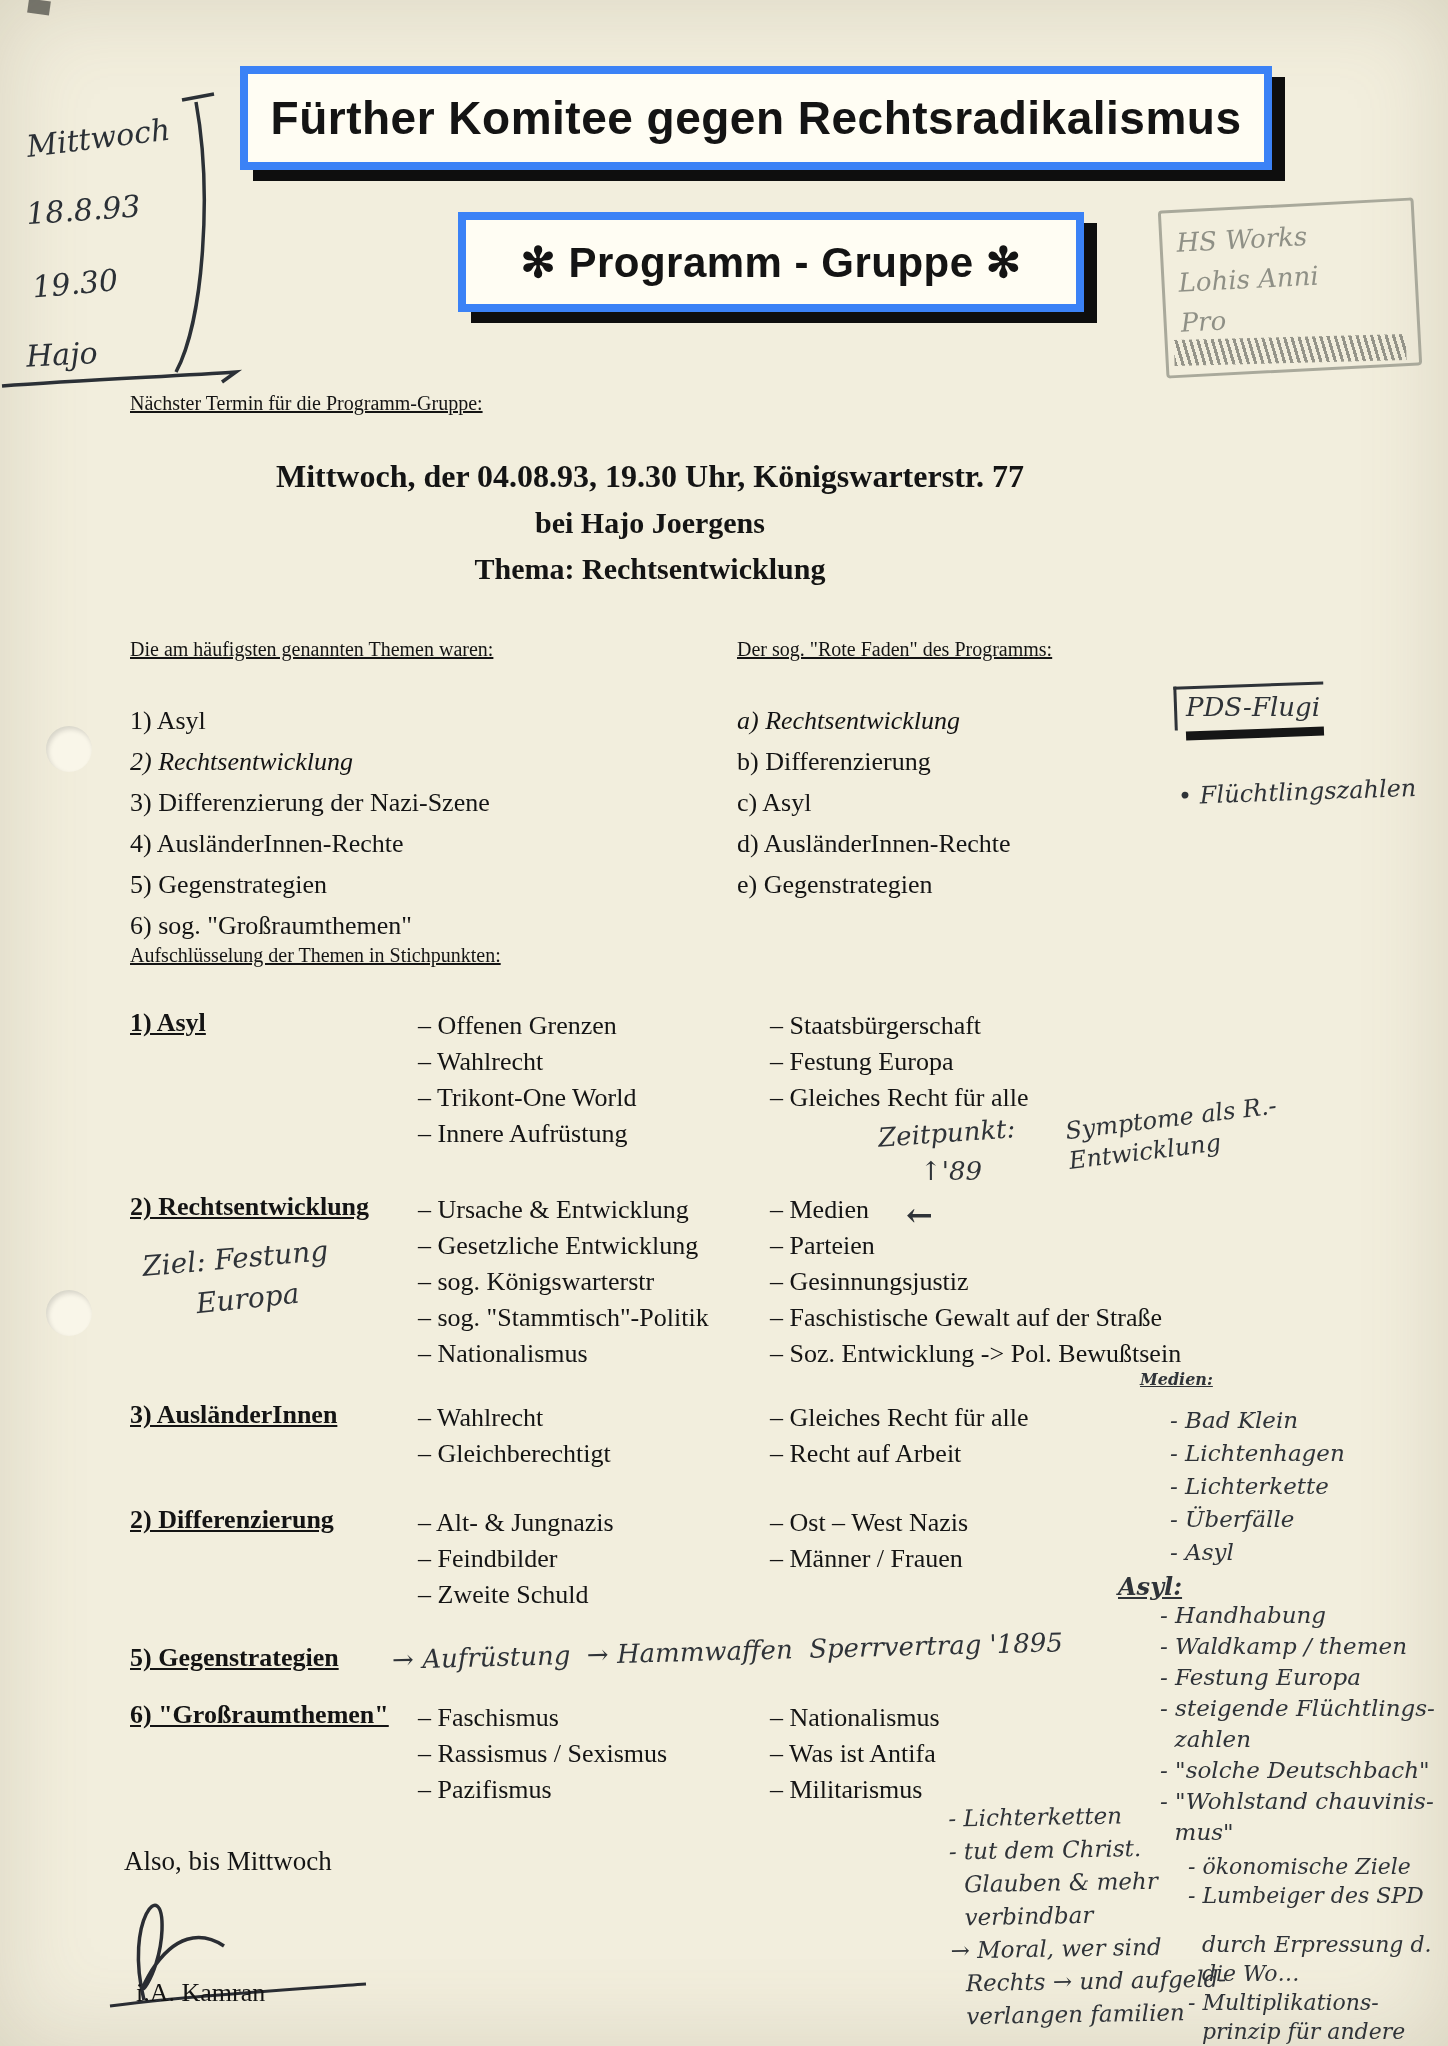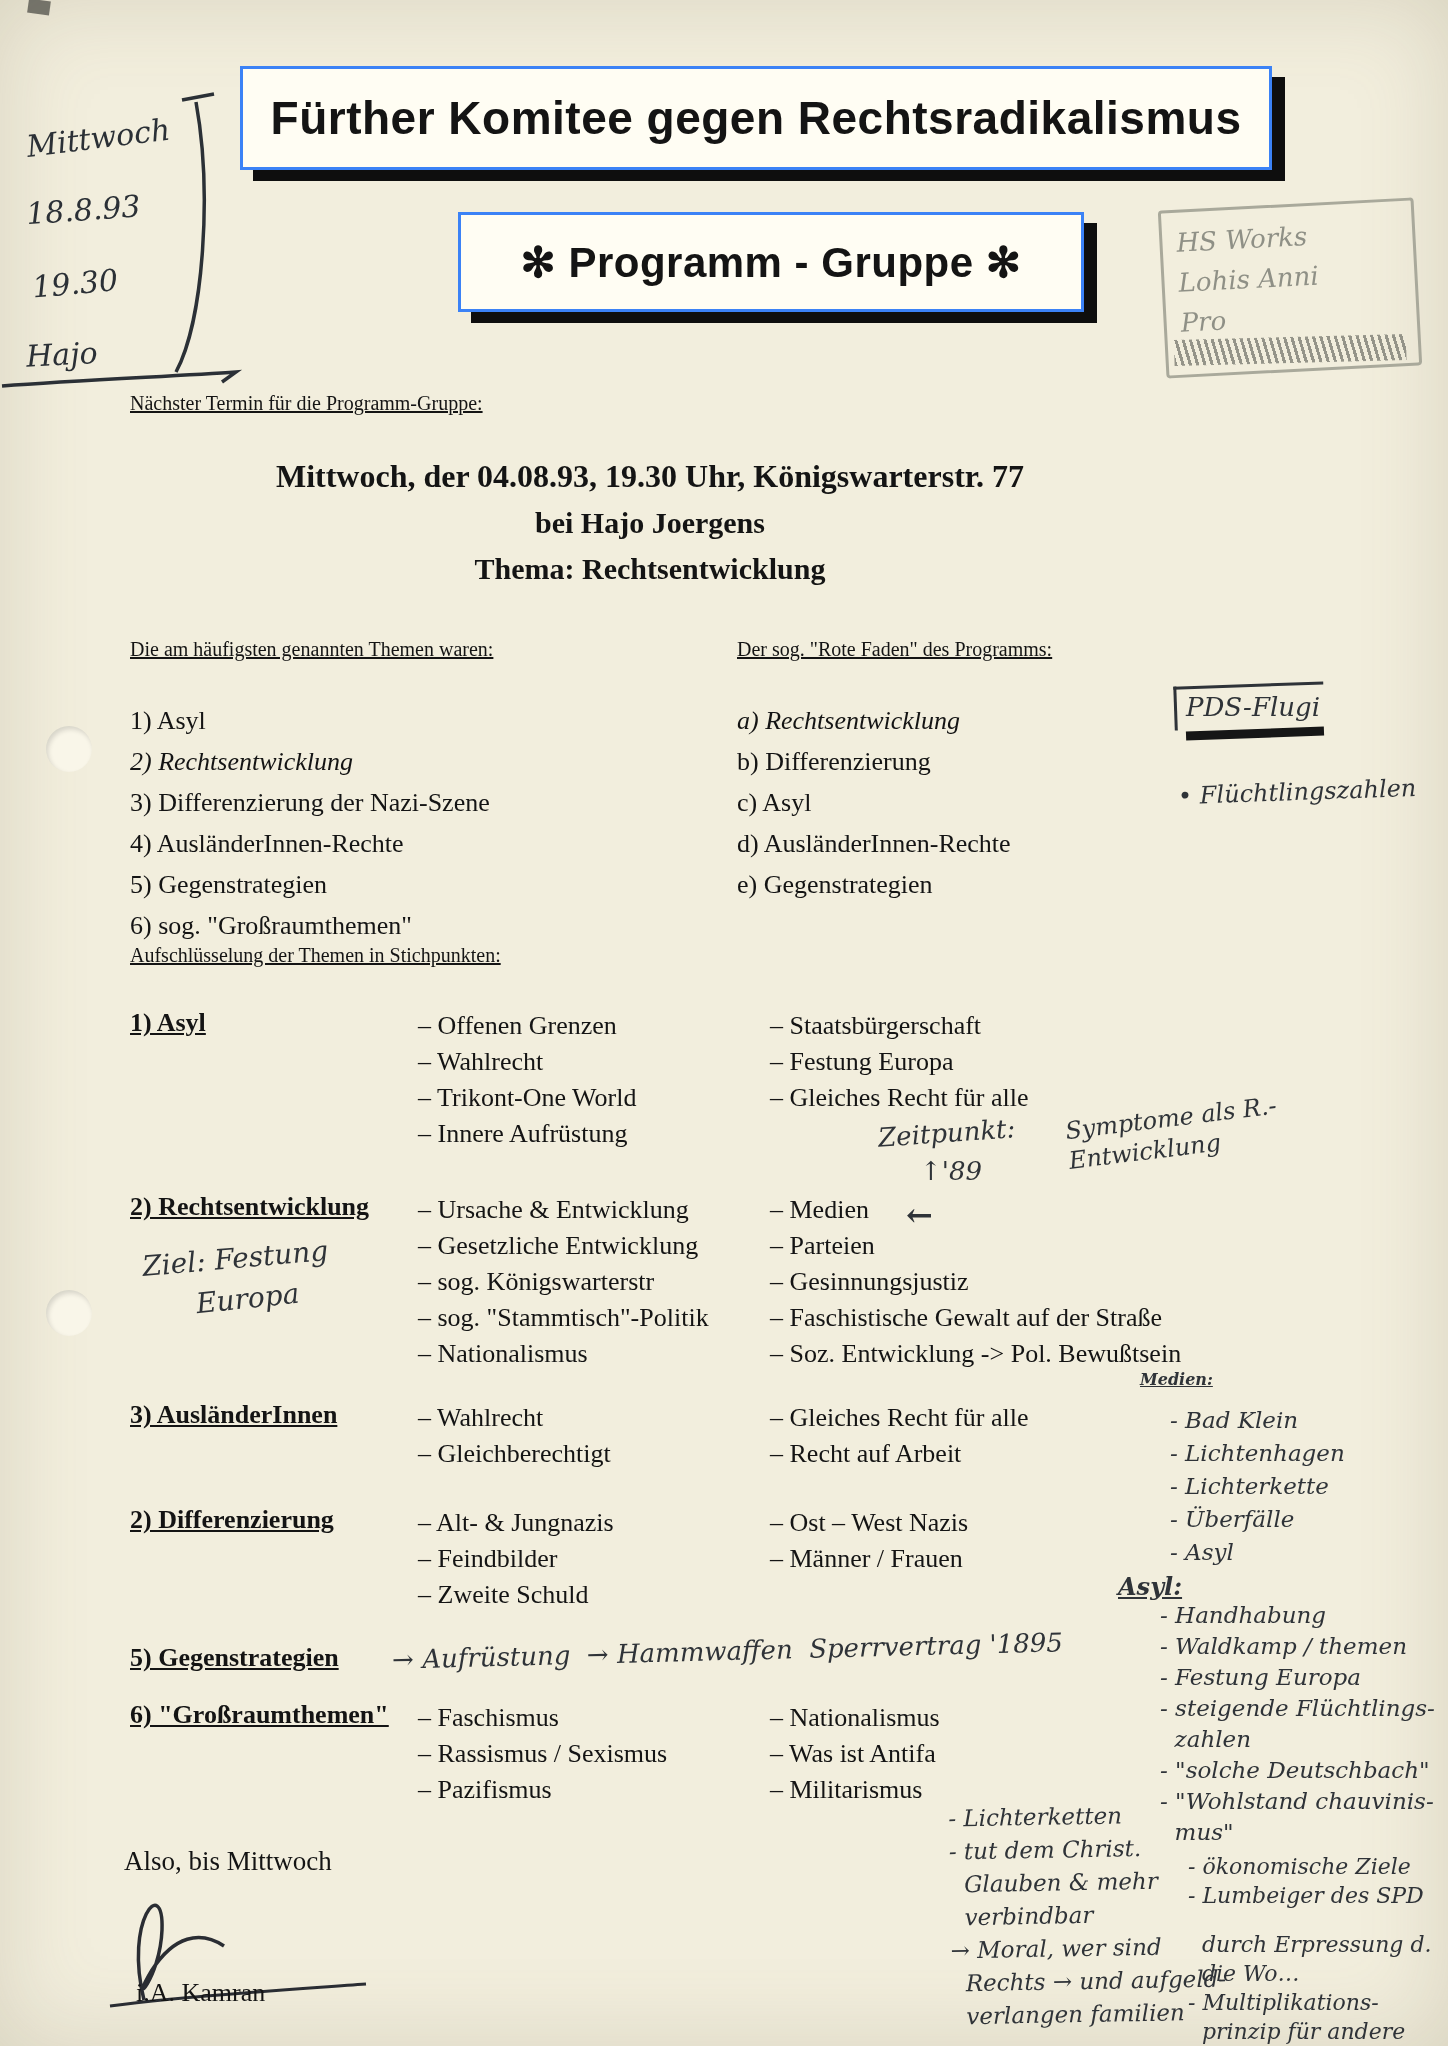--- a/index.html
+++ b/index.html
@@ -7,21 +7,21 @@
   .page {
     position:relative; width:1448px; height:2046px;
     background:#f2eedd; overflow:hidden;
     font-family:"Liberation Serif", serif; color:#141414;
     box-shadow: inset 0 0 90px rgba(115,105,75,.20);
   }
   .abs { position:absolute; }
 
   
   .banner {
-    position:absolute; background:#fffdf3; border:3px solid #3b82f6;
+    position:absolute; background:#fffdf3; border:8px solid #3b82f6;
     display:flex; align-items:center; justify-content:center;
     font-family:"Liberation Sans", sans-serif; font-weight:bold;
     box-shadow: 13px 11px 0 #0e0e0e; letter-spacing:.5px;
   }
   .banner.main { left:240px; top:66px; width:1032px; height:104px; font-size:46px; }
   .banner.sub  { left:458px; top:212px; width:626px; height:100px; font-size:42px; }
 
   
   .uhead { font-weight:normal; text-decoration:underline; font-size:20px; }
   .center-block { text-align:center; font-weight:bold; }

